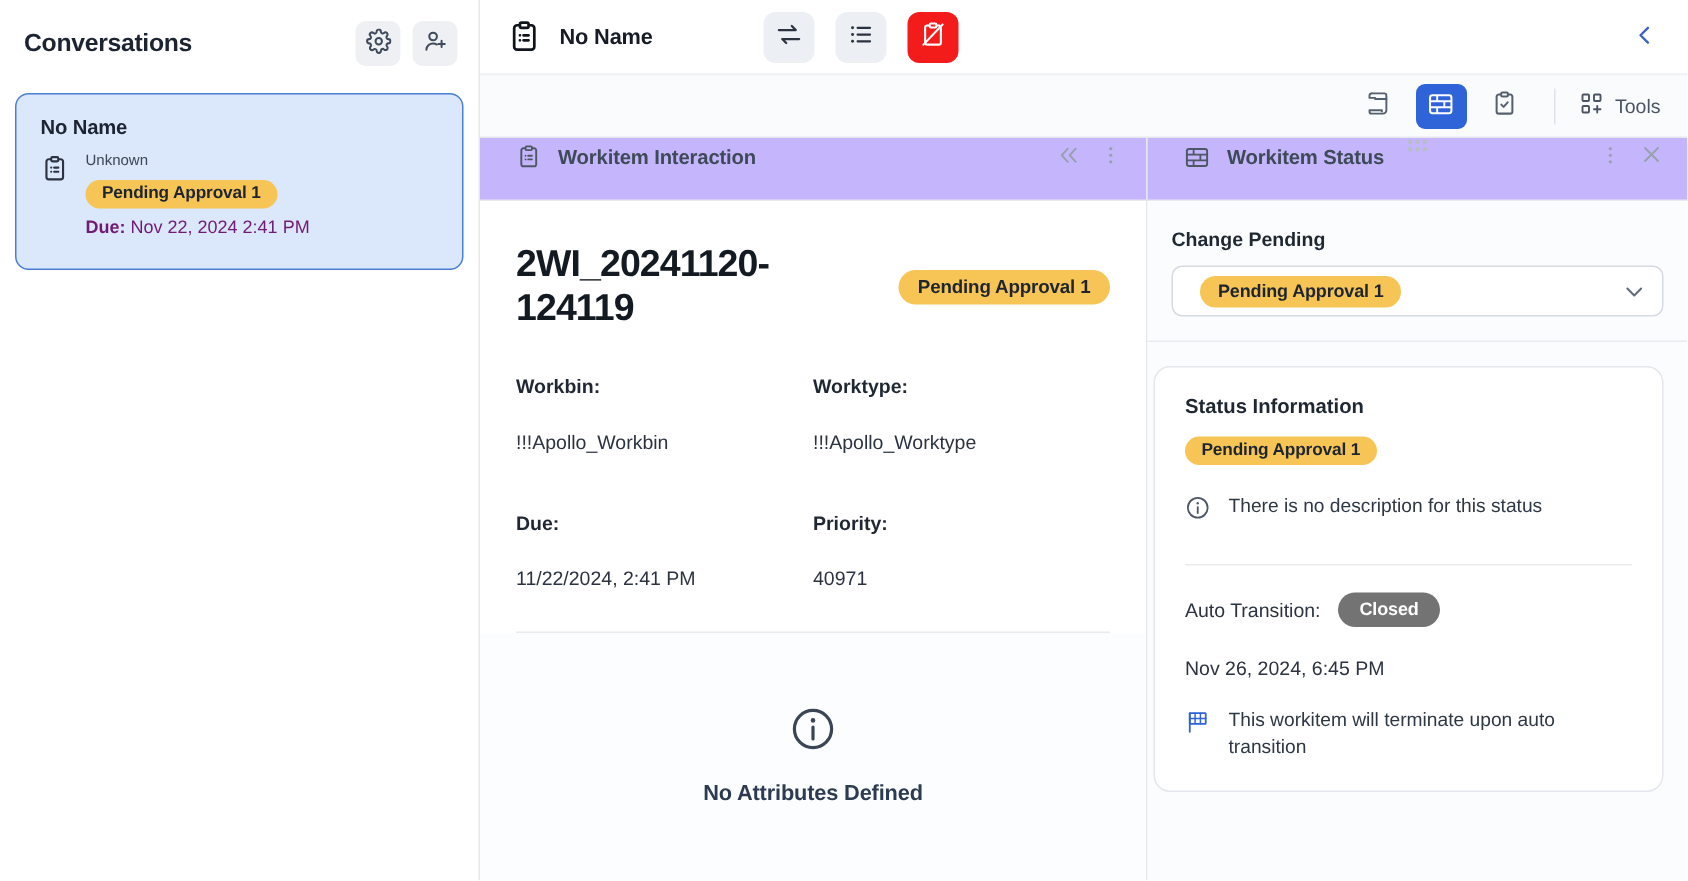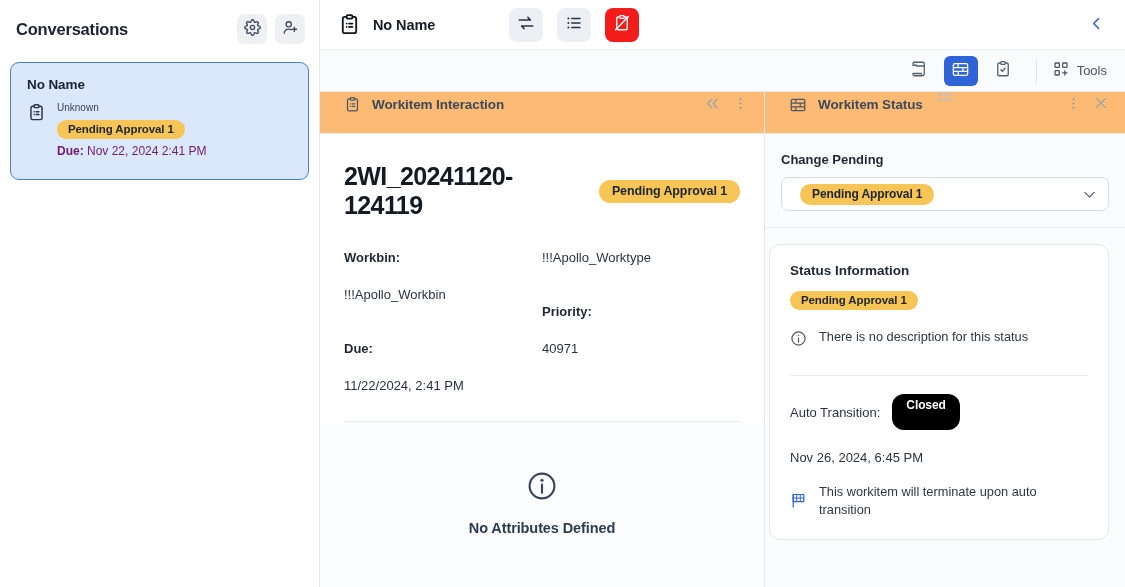--- a/index.html
+++ b/index.html
@@ -118,21 +118,21 @@
 
   .panes { flex: 1; display: flex; min-height: 0; }
 
   
   .main-pane {
     flex: 1; min-width: 0; display: flex; flex-direction: column;
     border-right: 1px solid #e4e7ec;
     background: #ffffff;
   }
   .pane-head {
-    height: 42px; background: #fdba74;
+    height: 42px; background: #c4b5fd;
     border-bottom: 1px solid #e8eaee;
     display: flex; align-items: center; padding: 0 10px 16px 24px;
   }
   .pane-head-ic { color: #4d5766; display: flex; align-items: center; }
   .pane-head-title {
     font-size: 13.5px; font-weight: bold; color: #3f4a59;
     margin-left: 11px; flex: 1; letter-spacing: -0.1px;
   }
   .pane-act {
     background: transparent; border: none; cursor: pointer;
@@ -197,25 +197,25 @@
   }
   .sc-title { font-size: 13.5px; font-weight: bold; color: #1f2733; margin-bottom: 12px; }
   .sc-badge-row { margin-bottom: 18px; }
   .sc-desc-row { display: flex; gap: 11px; align-items: flex-start; }
   .sc-desc-ic { color: #4d5766; flex: 0 0 18px; padding-top: 2px; }
   .sc-desc { font-size: 12.8px; color: #2e3744; line-height: 1.42; }
   .sc-hr { border-top: 1px solid #e9ebef; margin: 24px 0 18px 0; }
   .sc-auto-row { display: flex; align-items: center; gap: 12px; margin-bottom: 20px; }
   .sc-auto-label { font-size: 13px; color: #2b3341; }
   .pill-dark {
-    background: #000000; color: #ffffff; font-size: 12px; font-weight: bold;
-    border-radius: 12px; padding: 4px 14px 18px 14px; letter-spacing: -0.1px;
+    background: #737373; color: #ffffff; font-size: 12px; font-weight: bold;
+    border-radius: 12px; padding: 4px 14px 5px 14px; letter-spacing: -0.1px;
   }
   .sc-date { font-size: 13px; color: #2b3341; margin-bottom: 18px; }
-  .sc-term-row { display: flex; gap: 11px; align-items: center; }
+  .sc-term-row { display: flex; gap: 11px; align-items: flex-start; }
   .sc-term-ic { color: #2f63d8; flex: 0 0 18px; padding-top: 2px; }
   .sc-term { font-size: 12.8px; color: #2e3744; line-height: 1.42; }
 </style>
 </head>
 <body>
 
 <div id="app">
 
   <aside class="sidebar">
     <div class="sidebar-header">
@@ -392,20 +392,21 @@
 
           <div class="field-grid">
             <div class="field-col">
               <div class="field-label">Workbin:</div>
               <div class="field-value">!!!Apollo_Workbin</div>
               <div class="field-gap"></div>
               <div class="field-label">Due:</div>
               <div class="field-value">11/22/2024, 2:41 PM</div>
             </div>
             <div class="field-col">
+              <div class="field-label">Worktype:</div>
               <div class="field-value">!!!Apollo_Worktype</div>
               <div class="field-gap"></div>
               <div class="field-label">Priority:</div>
               <div class="field-value">40971</div>
             </div>
           </div>
           <div class="wi-divider"></div>
         </div>
 
         <div class="empty-state">

